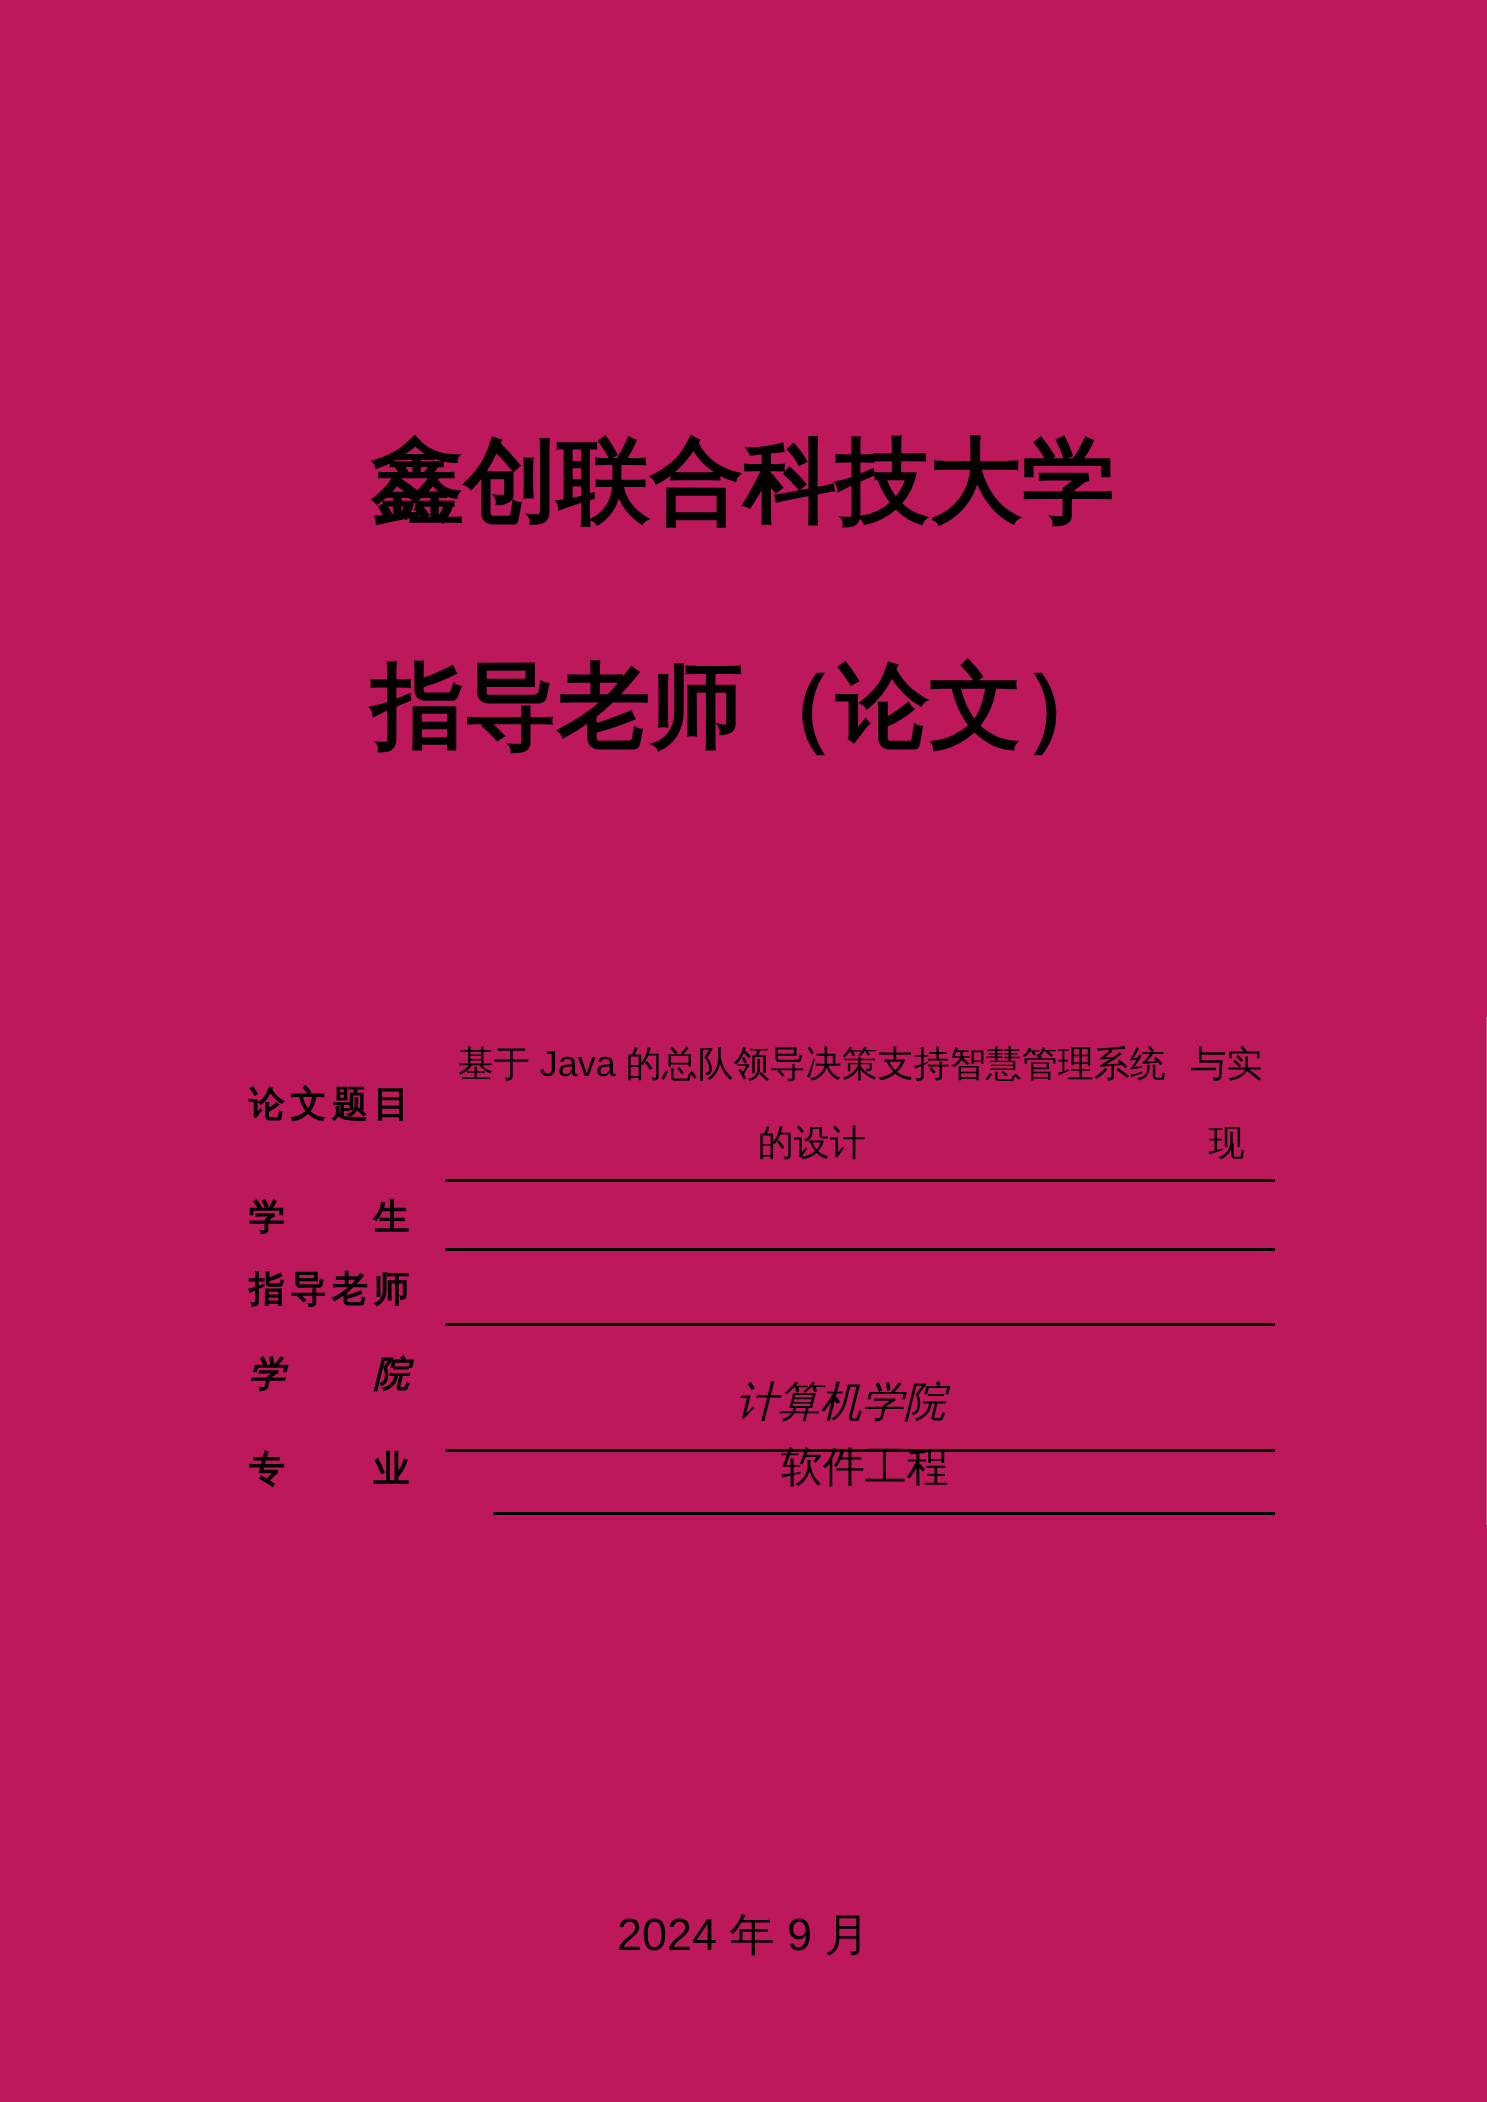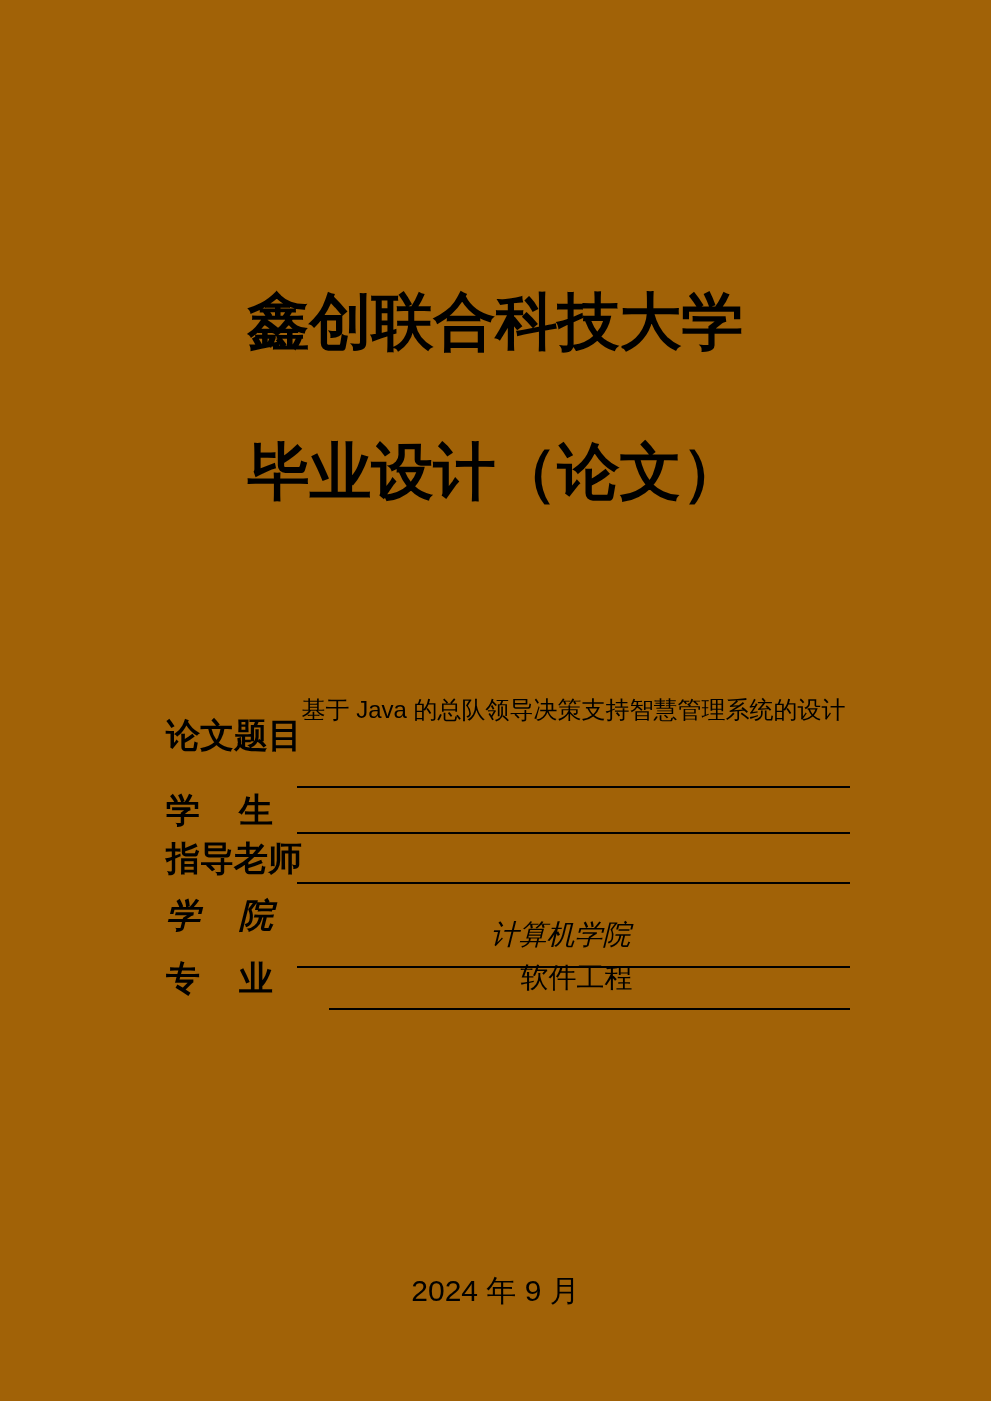--- a/index.html
+++ b/index.html
@@ -8,21 +8,21 @@
     height: 1401px;
     background: #ffffff;
     position: relative;
     overflow: hidden;
     font-family: "Liberation Sans", "DejaVu Sans", sans-serif;
     color: #000000;
   }
   .page {
     position: absolute;
     inset: 0;
-    background: #a16207;
+    background: #be185d;
   }
   .university {
     position: absolute;
     top: 286px;
     left: 0;
     width: 100%;
     margin: 0;
     text-align: center;
     font-size: 62px;
     line-height: 72px;
@@ -49,21 +49,21 @@
     top: 683px;
     width: 684px;
   }
   .row {
     display: flex;
     align-items: center;
   }
   .label {
     flex: none;
     width: 107px;
-    font-size: 34px;
+    font-size: 24px;
     font-weight: bold;
     text-align: justify;
     text-align-last: justify;
     white-space: nowrap;
     letter-spacing: 0;
   }
   .value {
     flex: 1;
     margin-left: 24px;
     border-bottom: 2px solid #000000;
@@ -103,28 +103,29 @@
     margin-top: 40px;
   }
 </style>
 </head>
 <body>
 
 <div class="page">
 
   <h1 class="university">鑫创联合科技大学</h1>
 
-  <h2 class="doctype">毕业设计（论文）</h2>
+  <h2 class="doctype">指导老师（论文）</h2>
 
   <div class="form">
 
     <div class="row row-title">
       <div class="label">论文题目</div>
       <div class="value">
         <div>基于 Java 的总队领导决策支持智慧管理系统的设计</div>
+        <div>与实现</div>
       </div>
     </div>
 
     <div class="row row-student">
       <div class="label">学　生</div>
       <div class="value"></div>
     </div>
 
     <div class="row row-advisor">
       <div class="label">指导老师</div>

